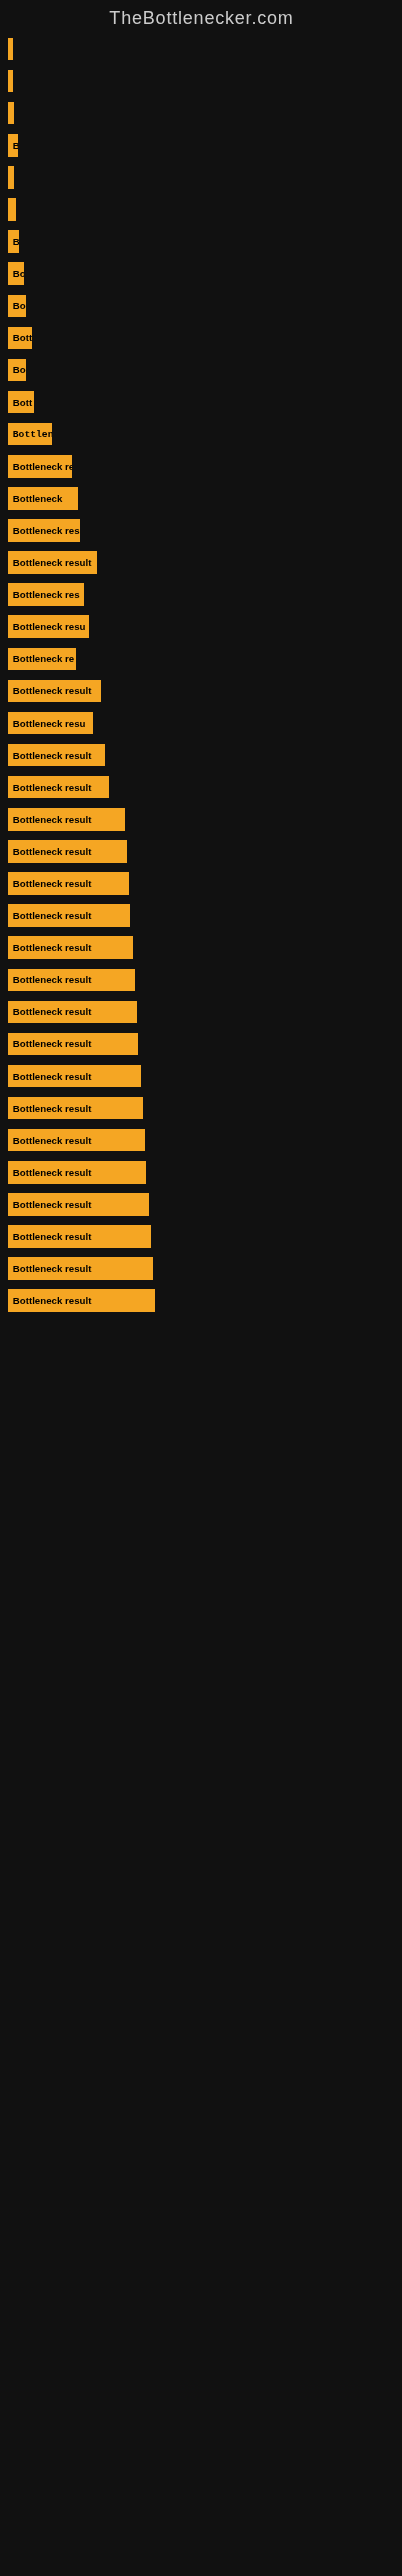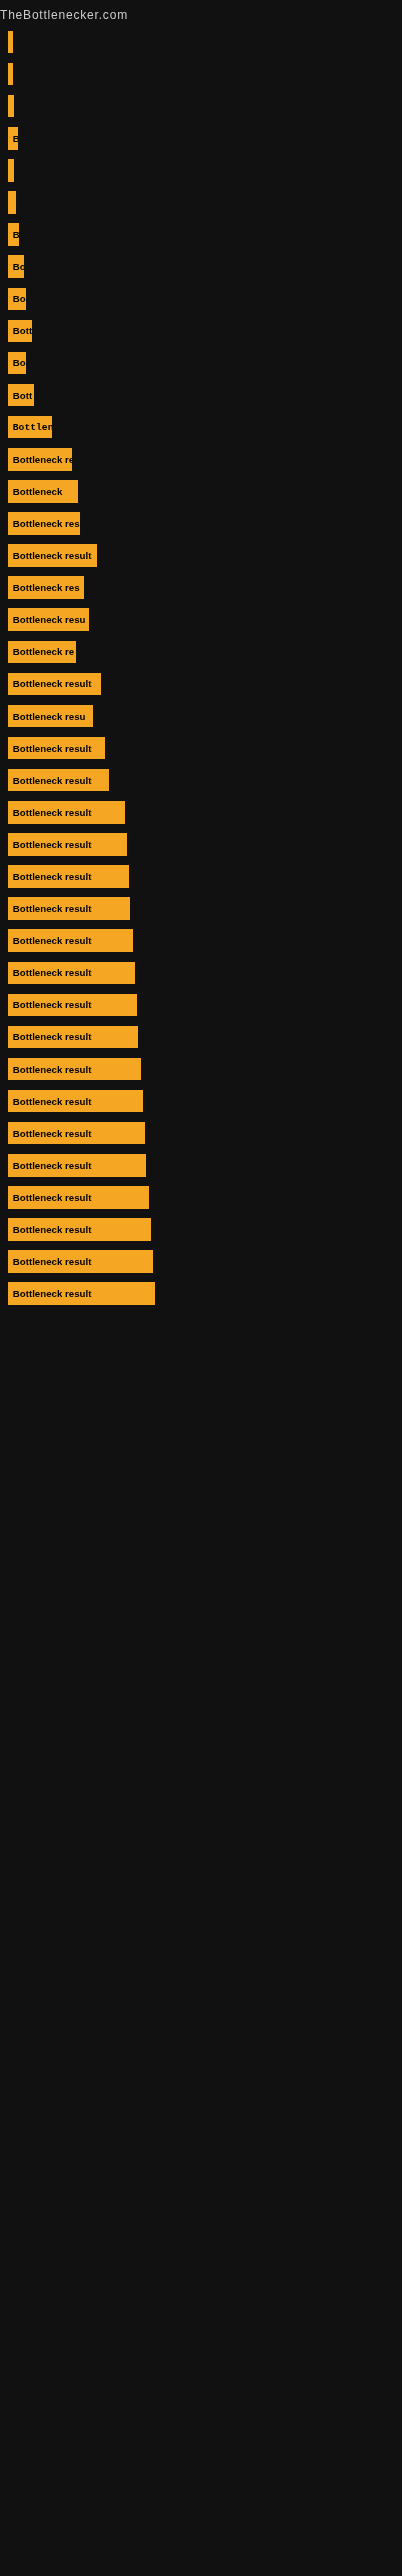--- a/index.html
+++ b/index.html
@@ -5,21 +5,22 @@
     * { margin: 0; padding: 0; box-sizing: border-box; }
     body {
       background-color: #111;
       width: 403px;
       min-height: 2576px;
       font-family: Arial, sans-serif;
       position: relative;
     }
     .site-title {
       color: #ccc;
-      font-size: 12px;
+      text-align: center;
+      font-size: 18px;
       padding: 8px 0 4px 0;
       letter-spacing: 0.8px;
     }
     .bar-container {
       display: flex;
       align-items: center;
       margin-bottom: 0;
       padding: 4.8px 0 4.8px 8px;
     }
     .bar {

